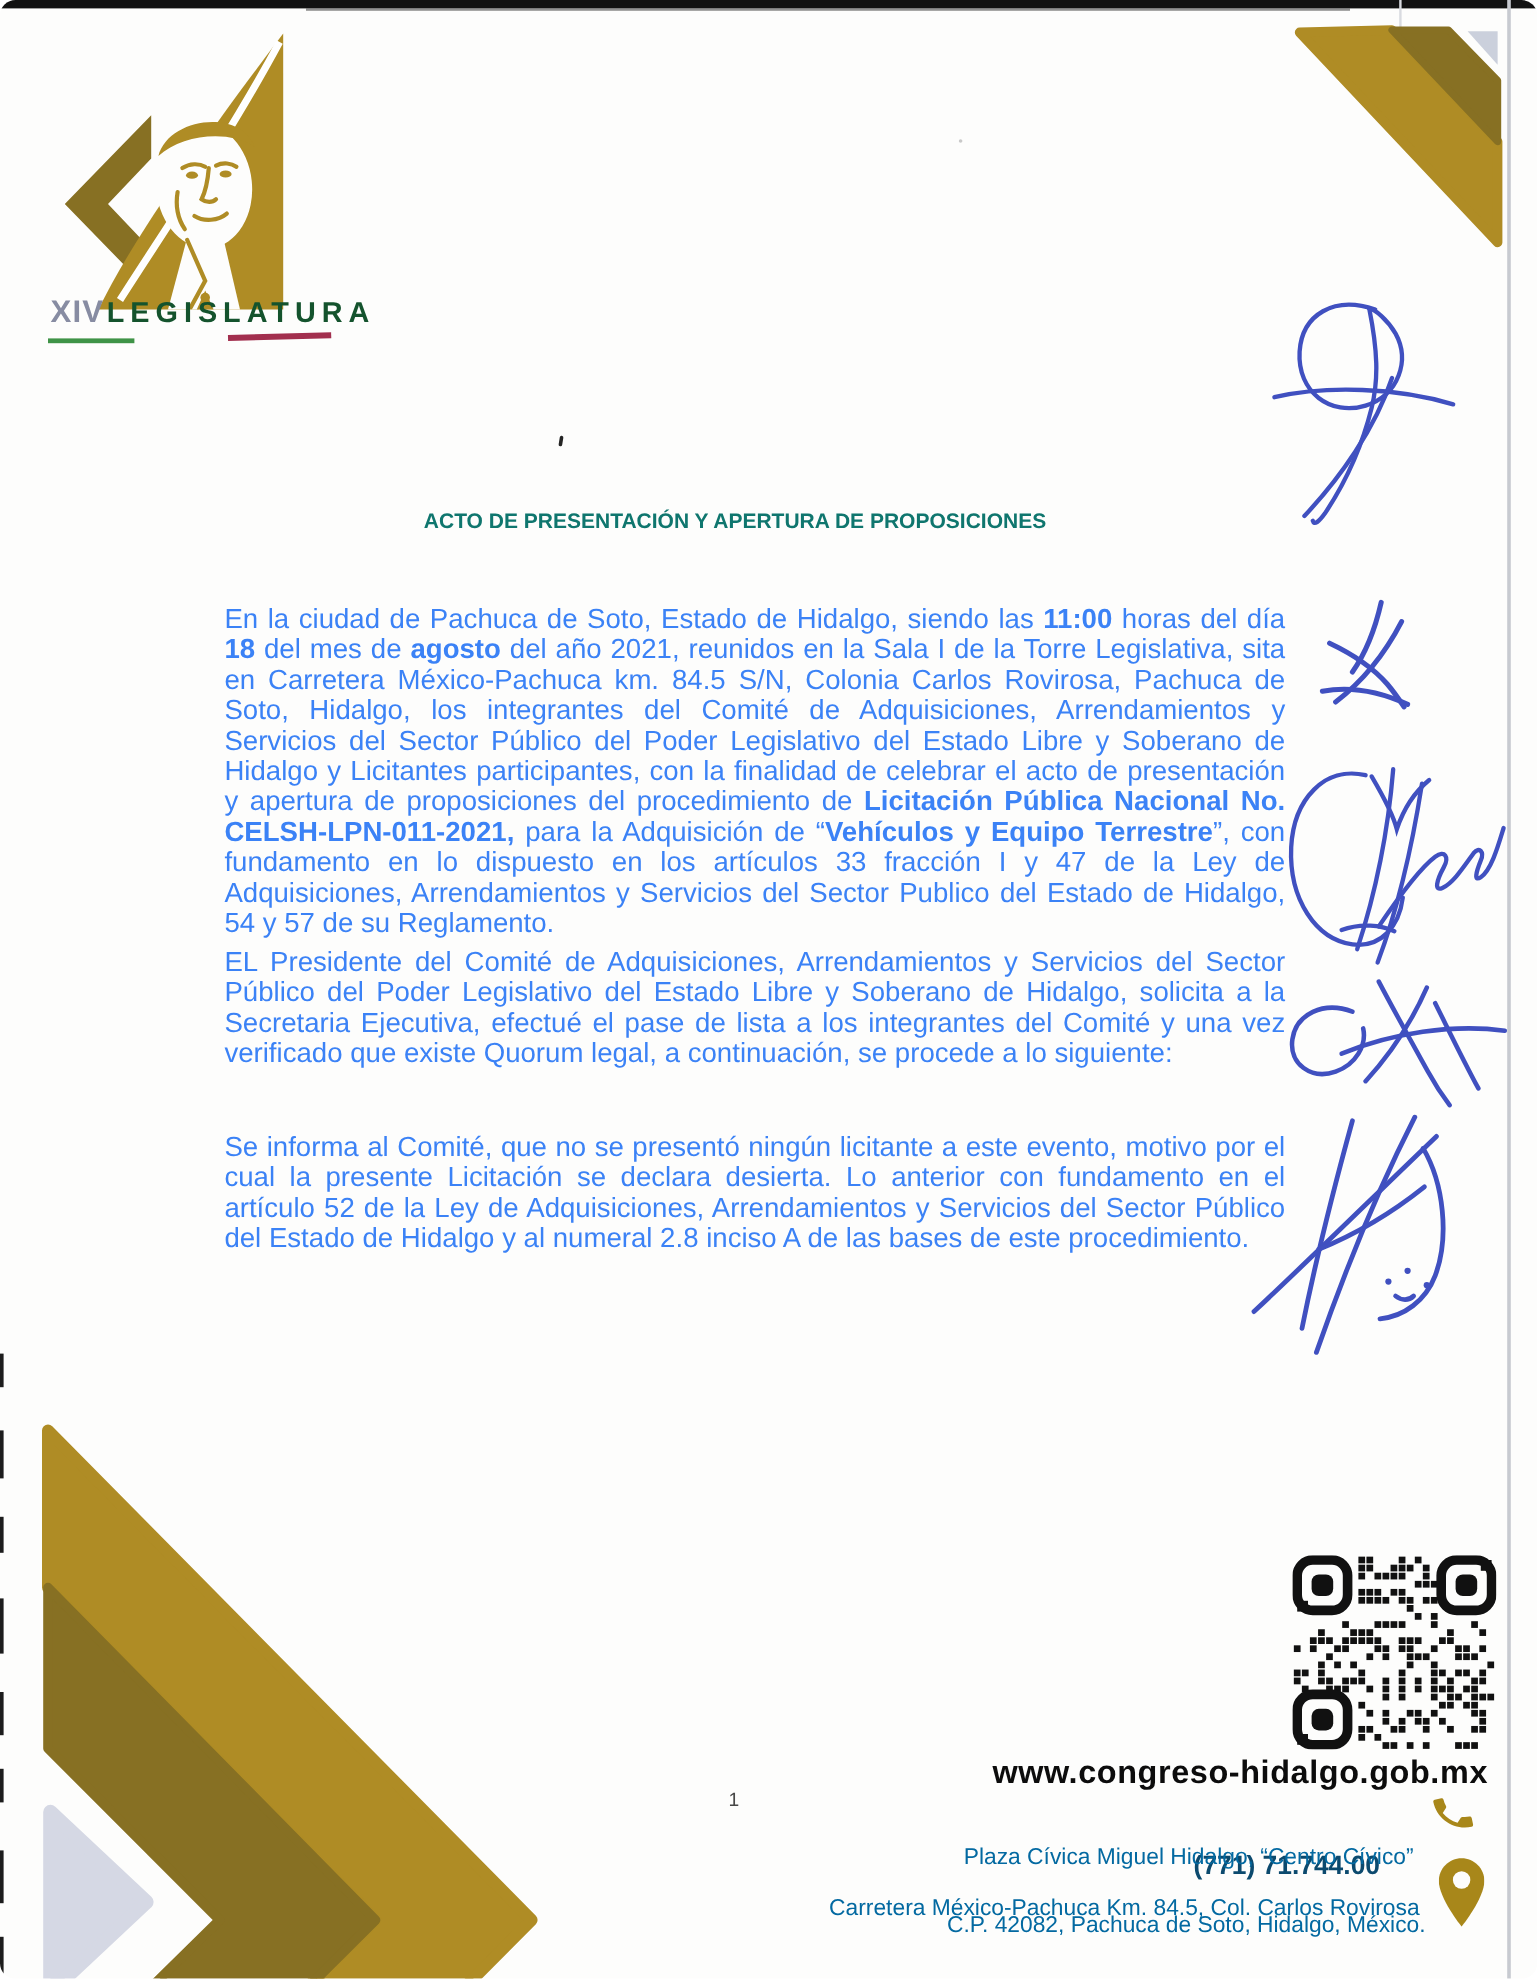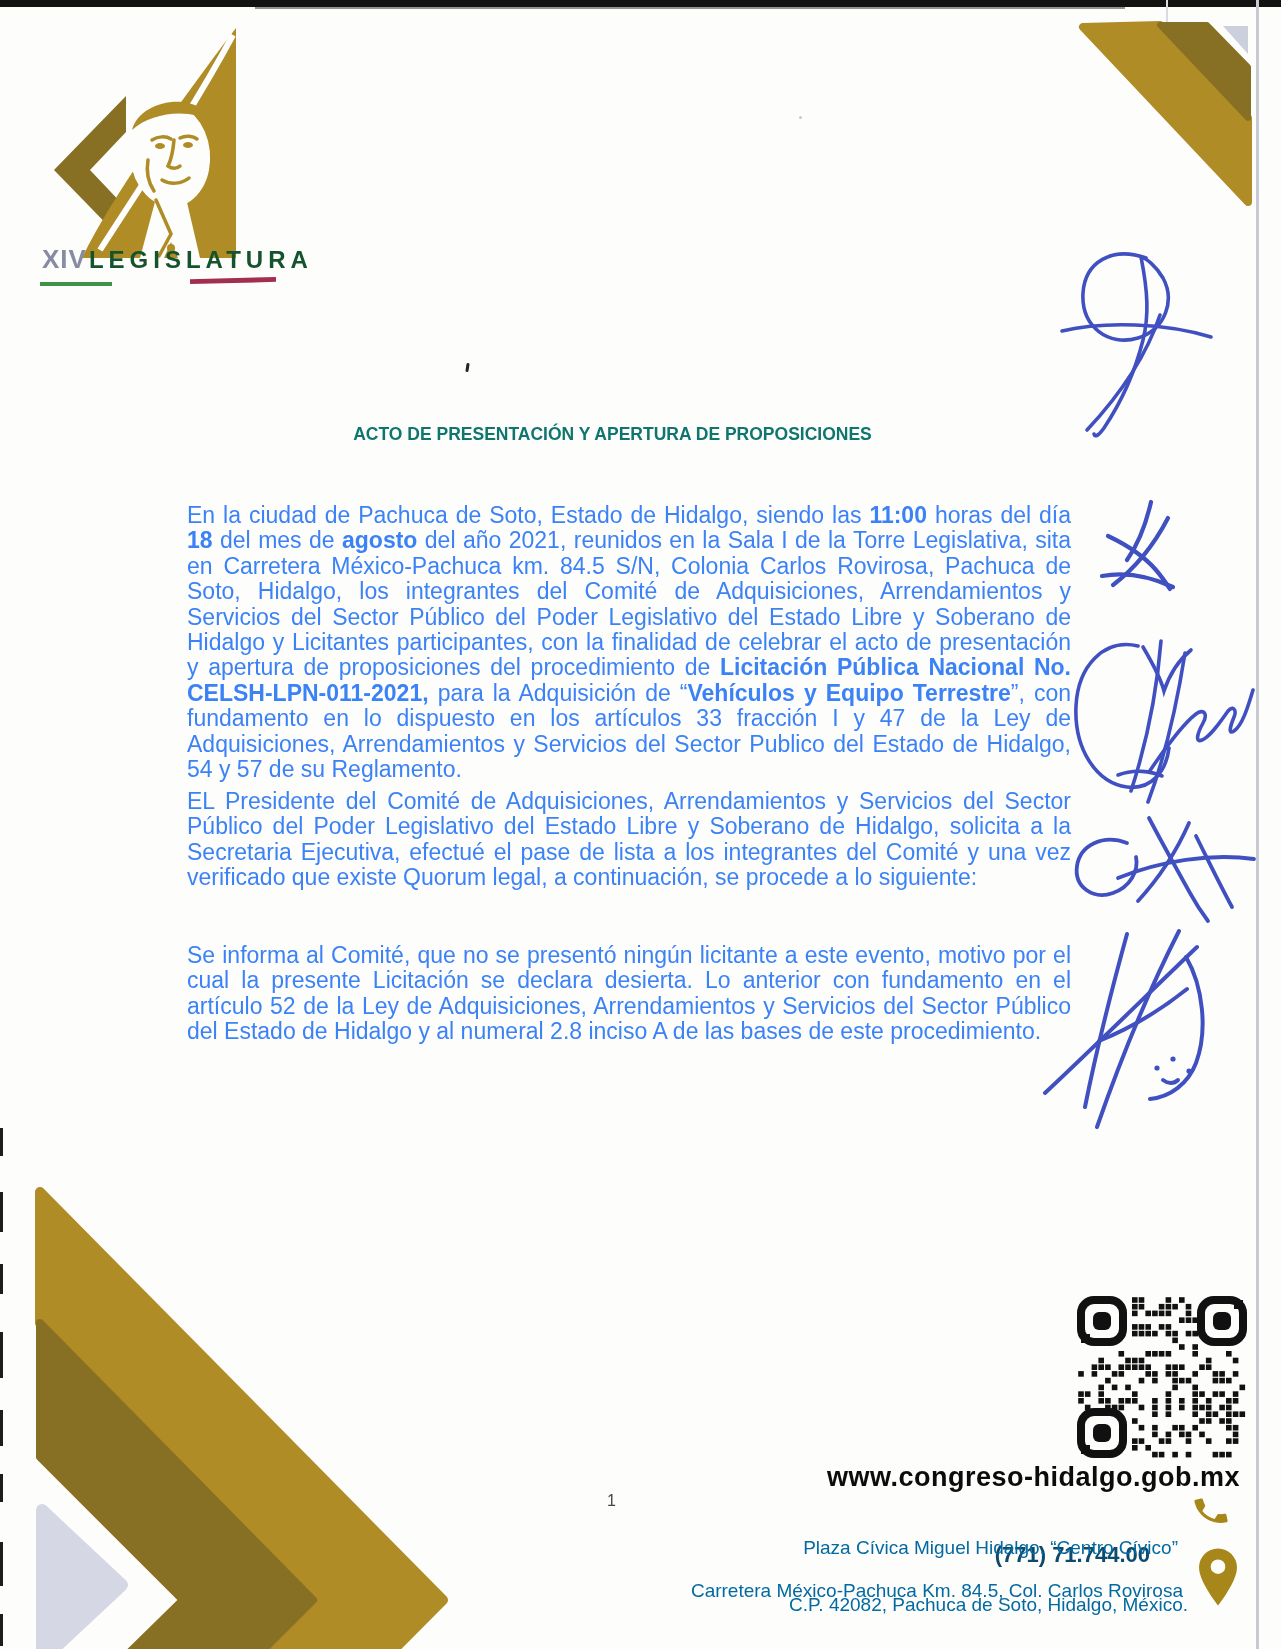--- a/index.html
+++ b/index.html
@@ -1,18 +1,18 @@
 <!DOCTYPE html>
 <html><head>
 <meta charset="utf-8">
 <style>
   html,body{margin:0;padding:0;background:#ffffff;}
   .page{
     position:relative;width:1281px;height:1649px;overflow:hidden;
-    background:#fdfdfc;font-family:"Liberation Sans",sans-serif;color:#161616;
+    background:#fdfdfc;font-family:"Liberation Sans",sans-serif;color:#161616;border-radius:13px;
   }
   
   .top-bar{position:absolute;left:0;top:0;width:1281px;height:7px;background:#121212;}
   .top-bar2{position:absolute;left:255px;top:7px;width:870px;height:2px;background:#3a3a3a;opacity:.55;}
   .edge-right{position:absolute;top:0;width:3px;height:1649px;background:#c7cad0;}
   .edge-faint{position:absolute;width:2px;background:#d9dbe0;}
   .edge-dash{position:absolute;left:0;width:3px;background:#1d1d1d;}
   .speck{position:absolute;background:#c9c9c9;border-radius:50%;}
   
   .logo-wrap{position:absolute;left:40px;top:20px;width:240px;height:270px;}

